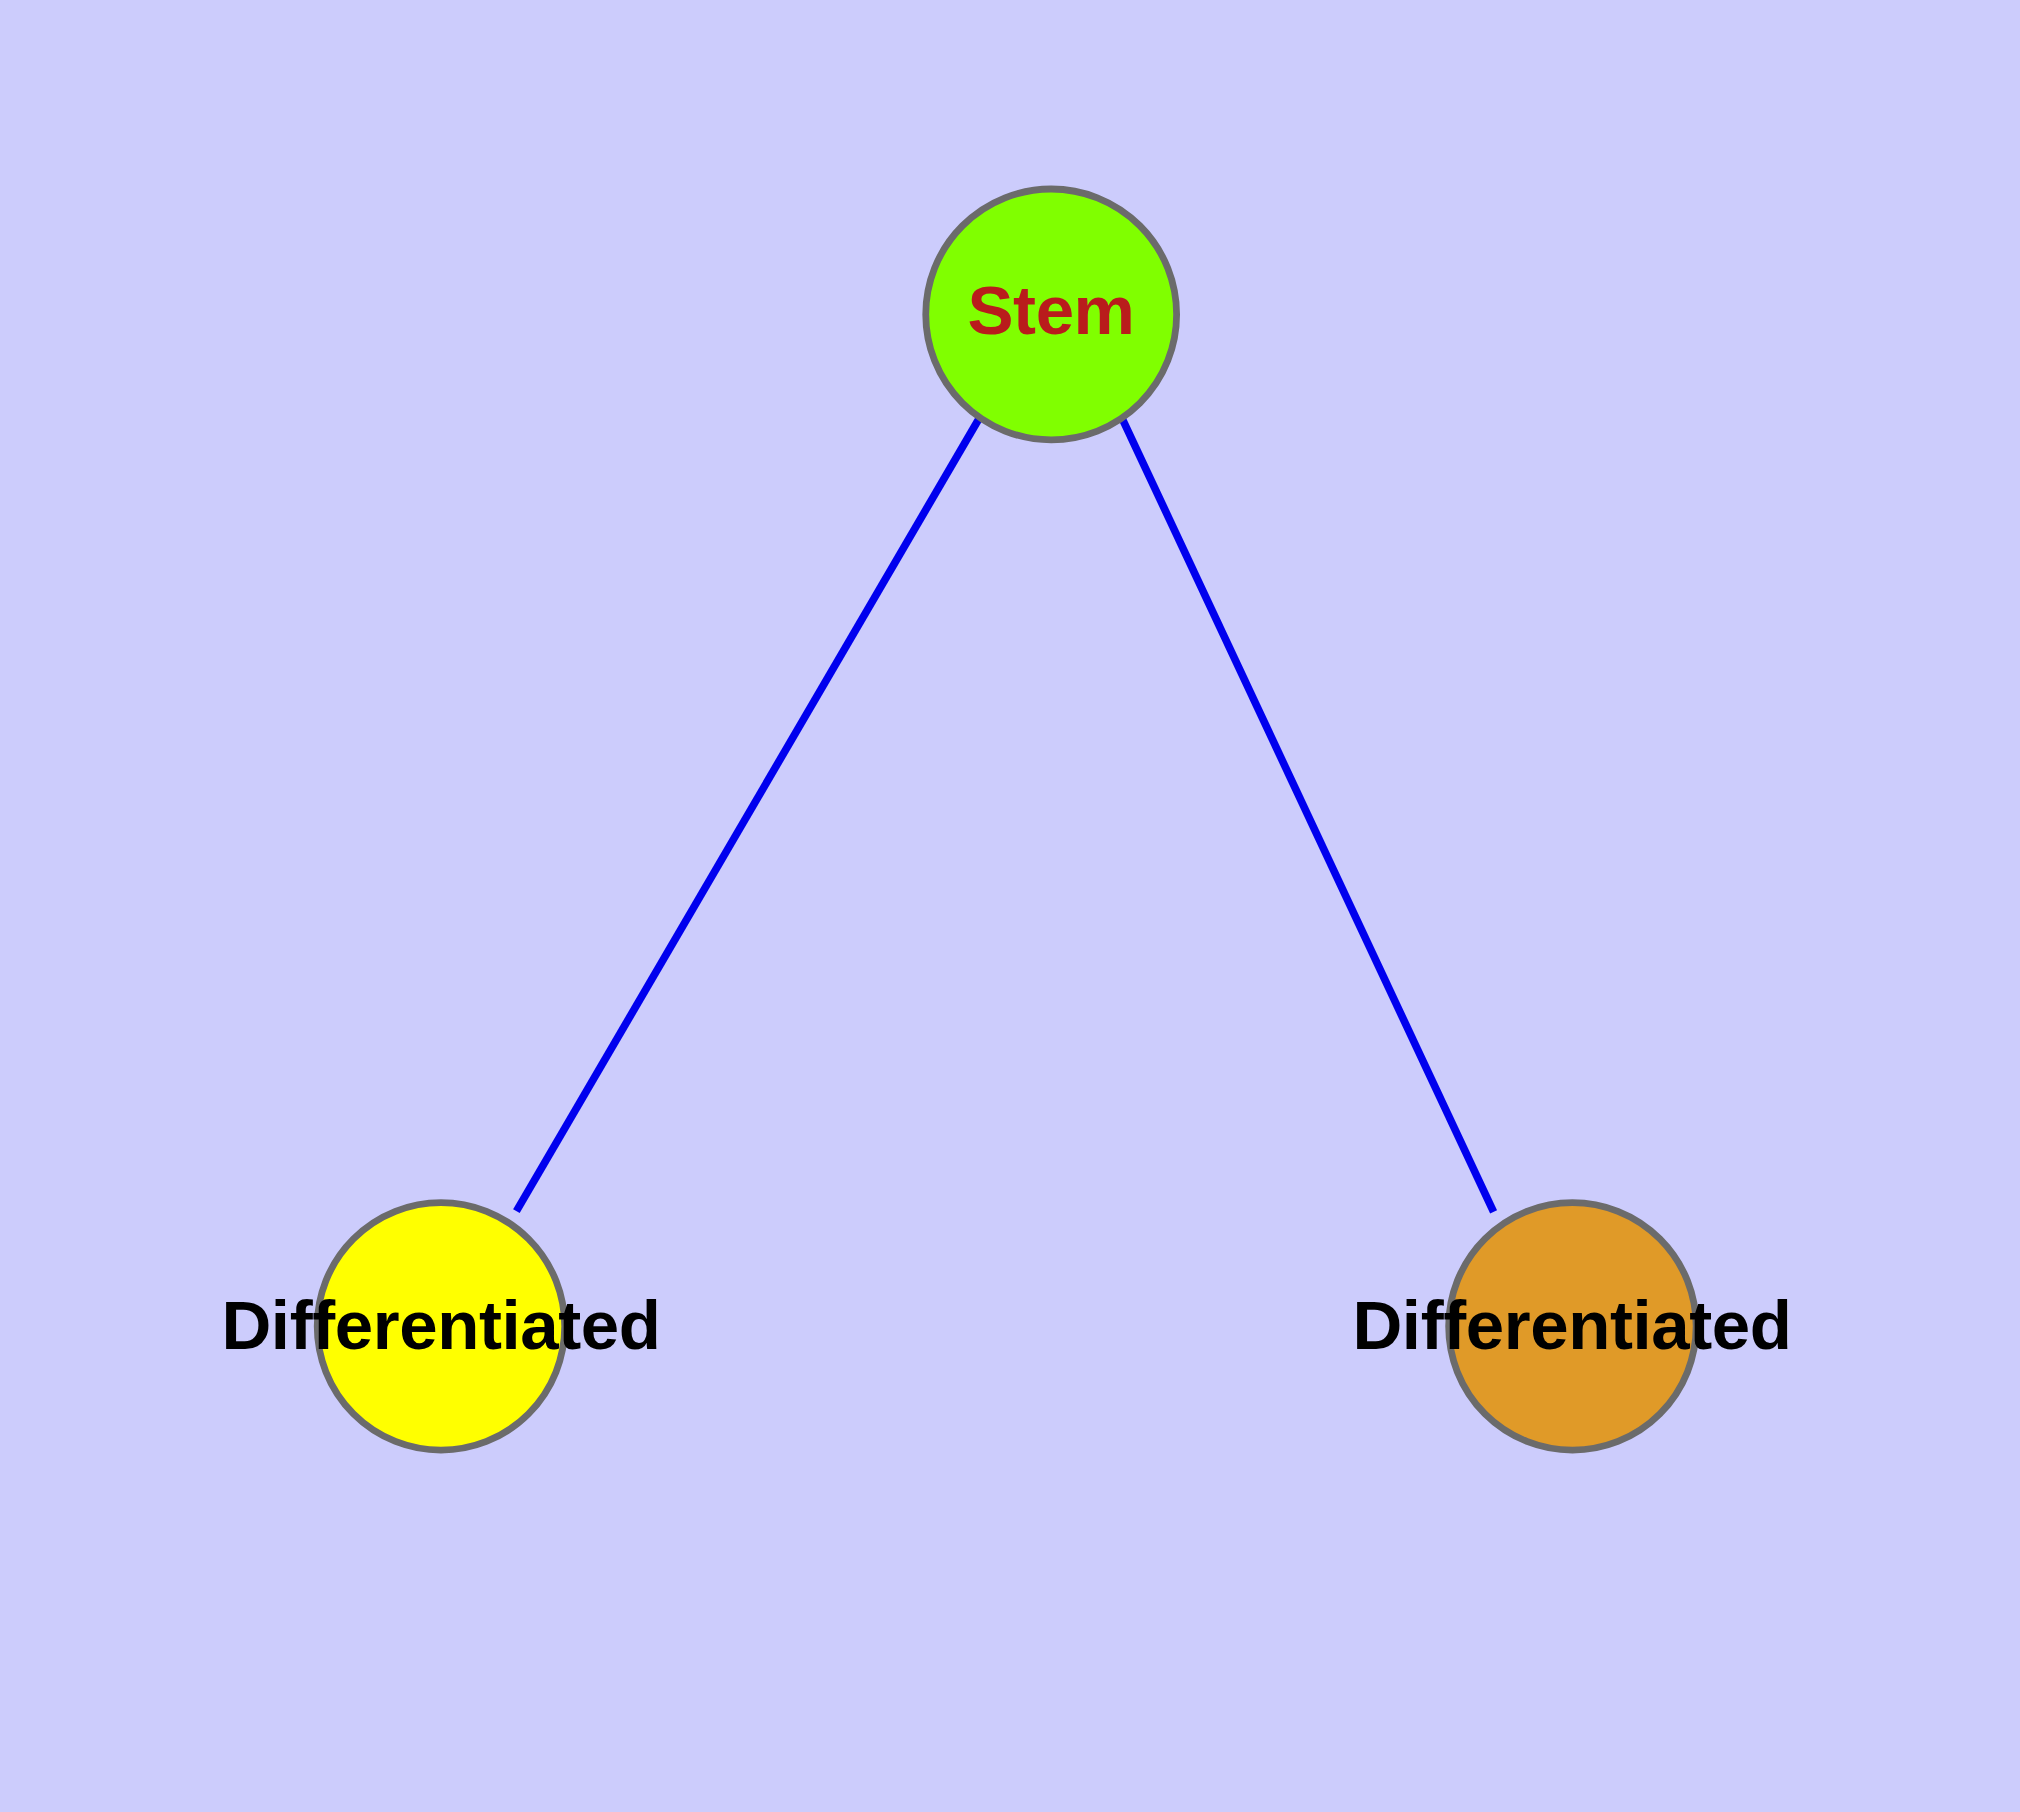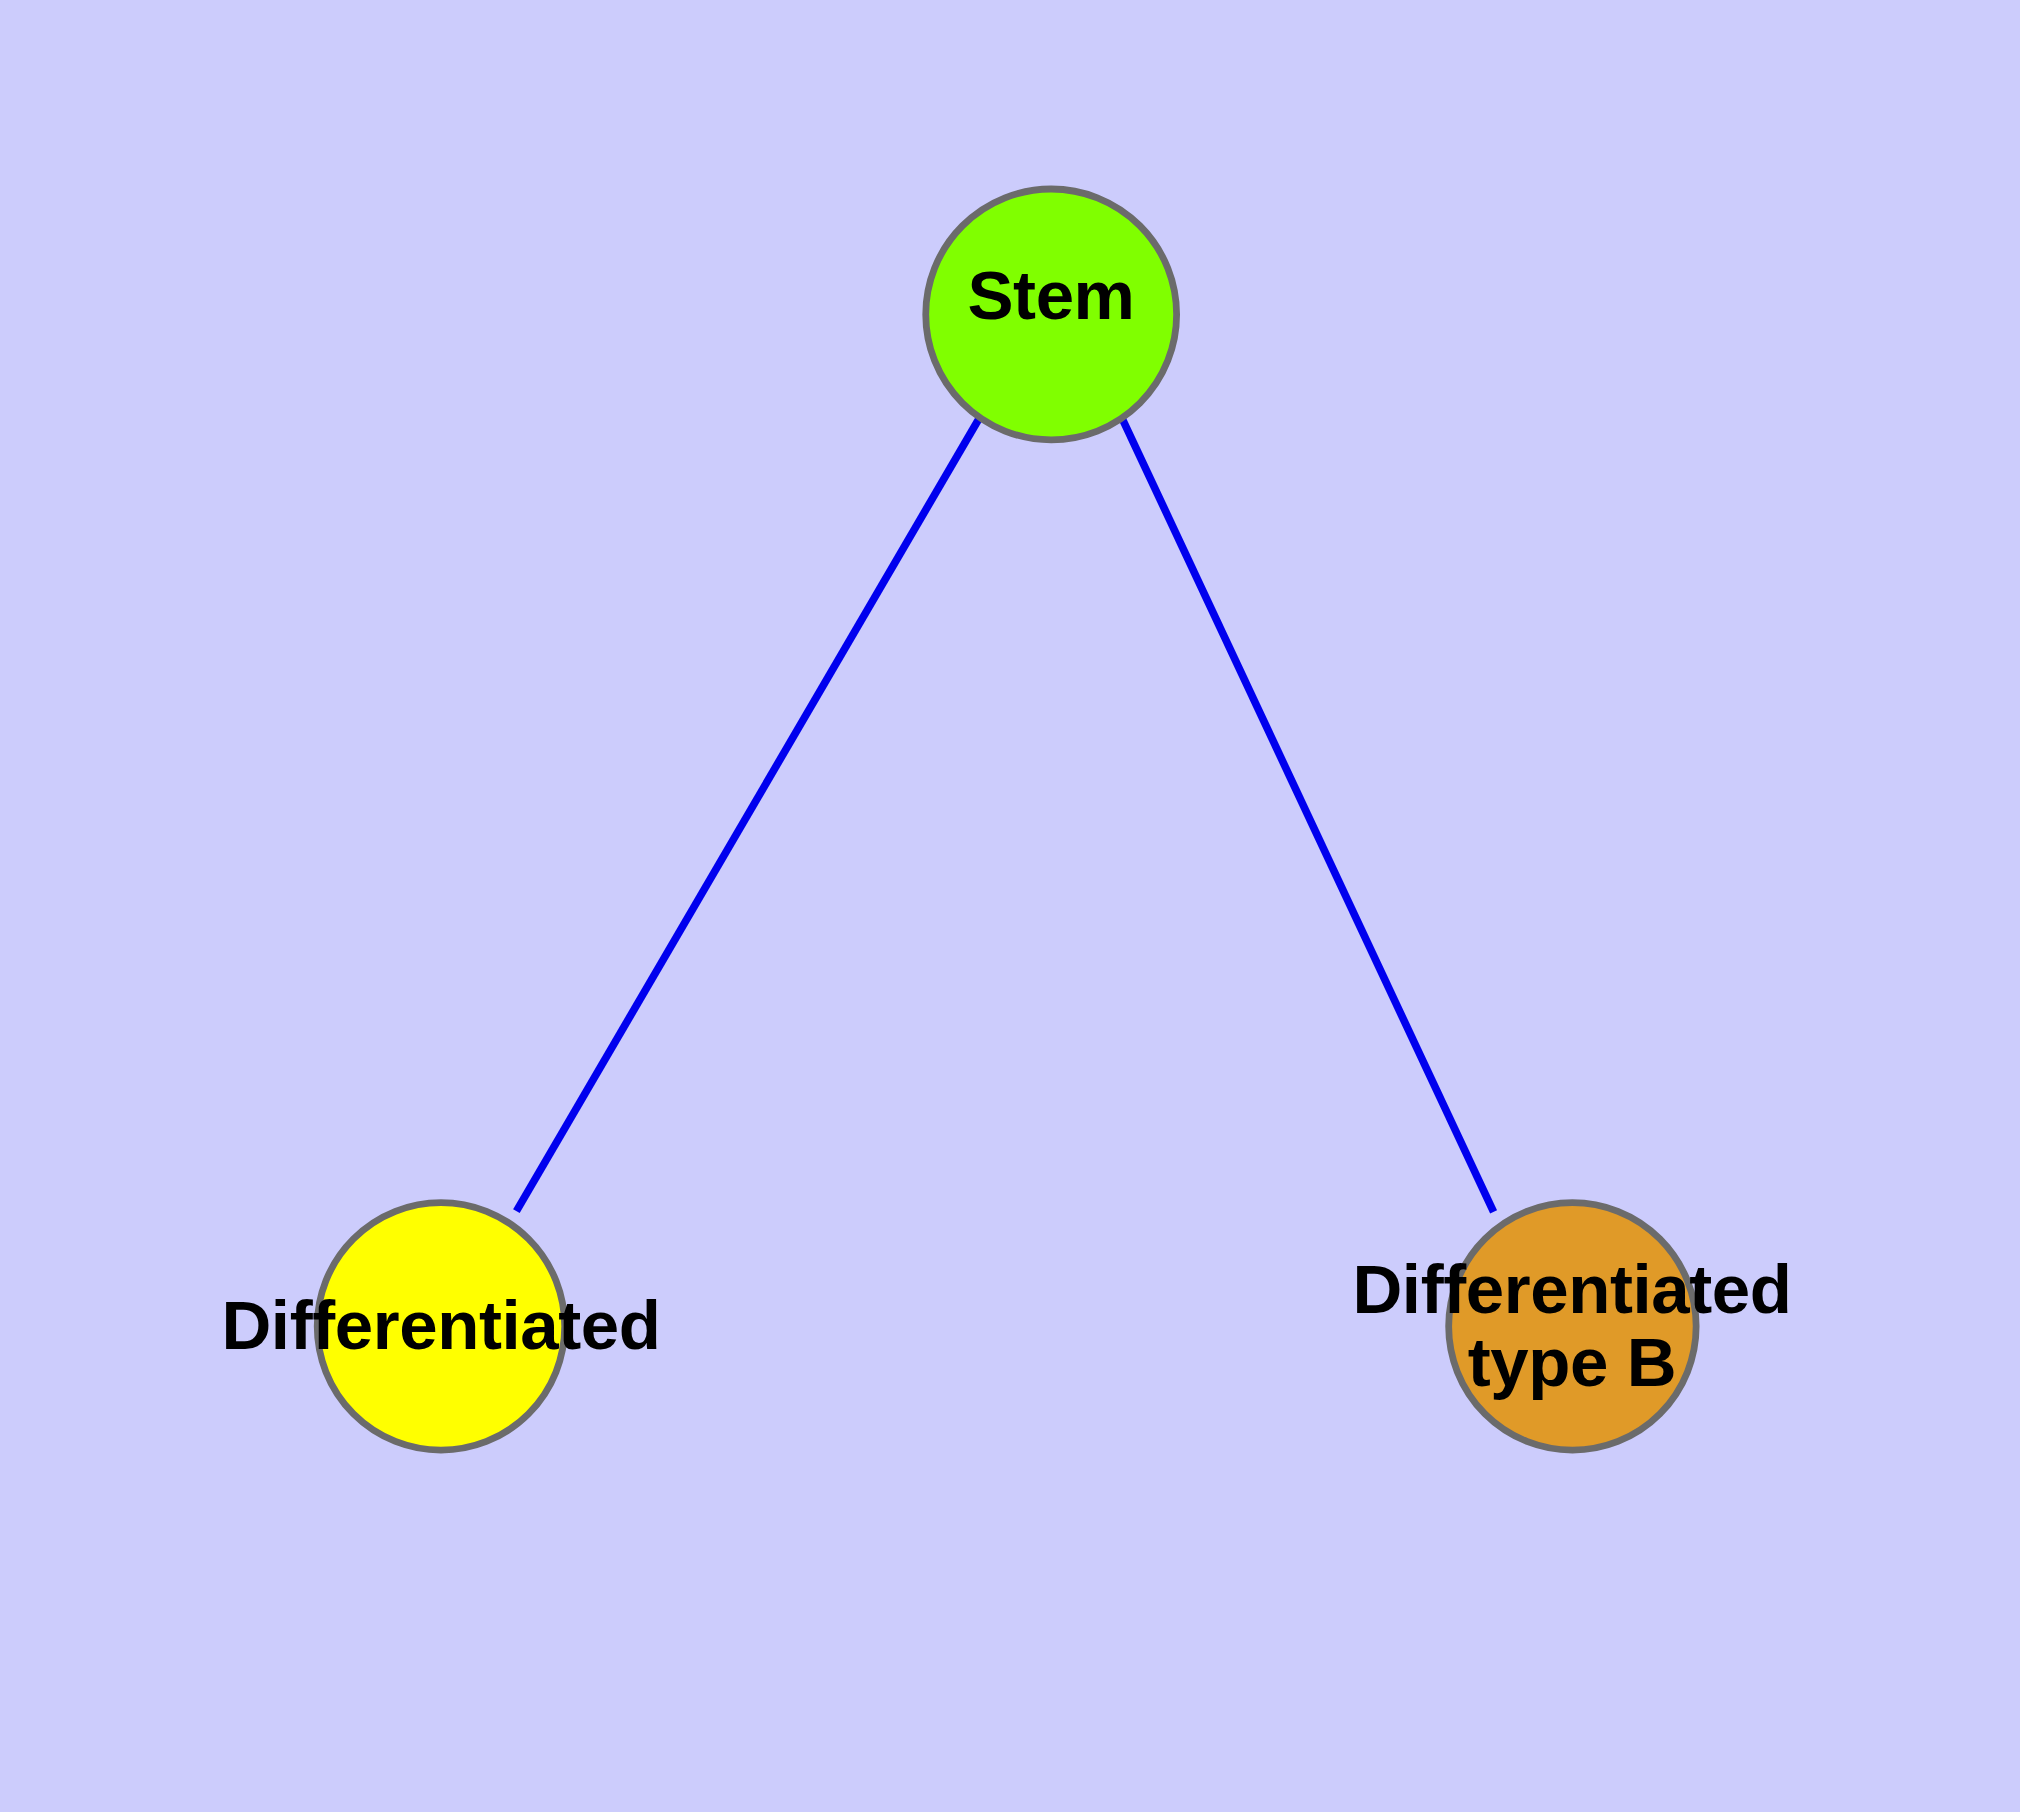--- a/index.html
+++ b/index.html
@@ -51,25 +51,24 @@
       <line stroke-linecap="butt" x1="1156" y1="492" x2="609" y2="1429" stroke="#0000ee" stroke-width="9"></line>
       <line stroke-linecap="butt" x1="1322" y1="490" x2="1762" y2="1430" stroke="#0000ee" stroke-width="9"></line>
     </g>
     <g>
       <circle cx="1240" cy="371" r="148" fill="#80ff00" stroke="#6b6b6b" stroke-width="8"></circle>
       <circle cx="520" cy="1565" r="146" fill="#ffff00" stroke="#6b6b6b" stroke-width="8"></circle>
       <circle cx="1855" cy="1565" r="146" fill="#e09a28" stroke="#6b6b6b" stroke-width="8"></circle>
     </g>
   </svg>
 
-  <div class="node-label" style="left: 1051px; top: 296px; font-size: 69px; color: #000000;">
+  <div class="node-label" style="left: 1051px; top: 311px; font-size: 69px; color: #b91c1c;">
       <span class="label-line">Stem</span>
     </div>
   <div class="node-label" style="left: 441px; top: 1326px; font-size: 69px; color: rgb(0, 0, 0);">
       <span class="label-line">Differentiated</span>
     </div>
   <div class="node-label" style="left: 1572px; top: 1326px; font-size: 69px; color: rgb(0, 0, 0);">
       <span class="label-line">Differentiated</span>
-      <span class="label-line">type B</span>
     </div>
 
 </div>
 
 
 </body></html>

